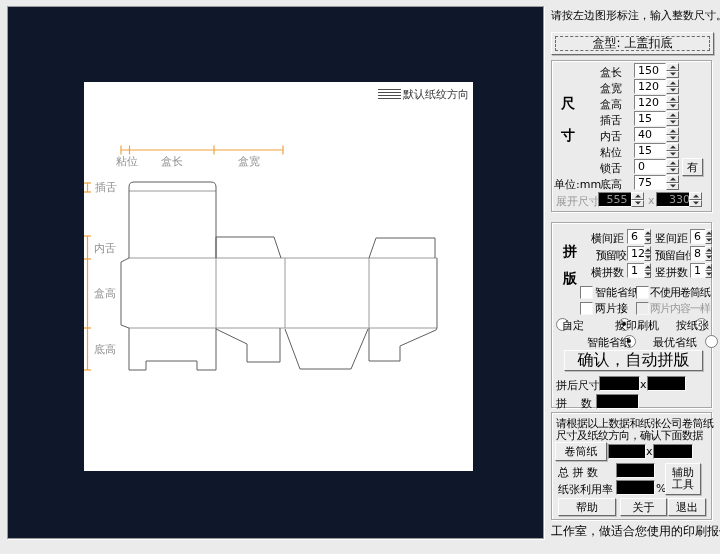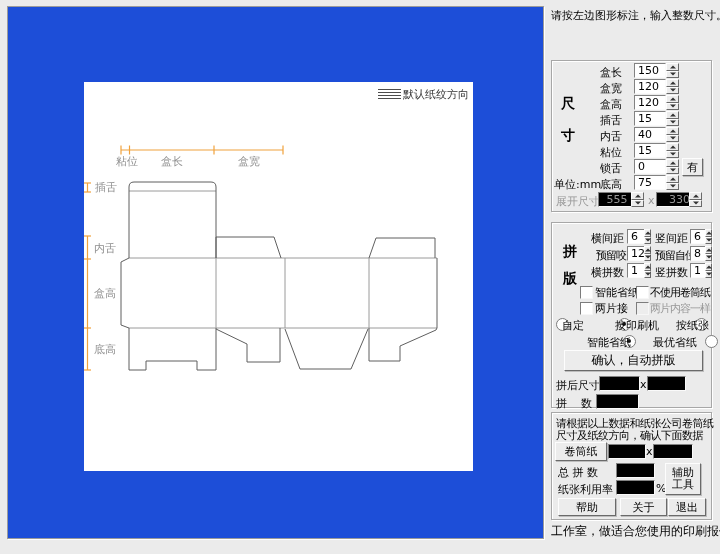--- a/index.html
+++ b/index.html
@@ -1,19 +1,19 @@
 <!DOCTYPE html>
 <html><head>
 <meta charset="utf-8">
 <style>
   html,body{margin:0;padding:0}
   body{width:720px;height:554px;background:#ebebeb;position:relative;overflow:hidden;
        font-family:"DejaVu Sans","Liberation Sans",sans-serif;font-size:11px;color:#000}
   .abs{position:absolute}
-  .main-panel{left:7px;top:6px;width:535px;height:531px;background:#1d4ed8;
+  .main-panel{left:7px;top:6px;width:535px;height:531px;background:#0f172a;
               border:1px solid #9b9b9b;box-shadow:1px 1px 0 #fff}
   .canvas{left:76px;top:75px;width:389px;height:389px;background:#fff}
   .right-col{left:548px;top:0;width:172px;height:554px}
   .group{border:1px solid #a7a7a7;box-shadow:inset 1px 1px 0 #fff,1px 1px 0 #fff}
   .btn{background:#ececec;border:1px solid;border-color:#fdfdfd #6a6a6a #6a6a6a #fdfdfd;
        box-shadow:1px 1px 0 #bdbdbd;display:flex;align-items:center;justify-content:center;
        font-size:11px;cursor:default}
   .btn-default-inner{border:1px dashed #6a6a6a;width:calc(100% - 8px);height:calc(100% - 8px);
        display:flex;align-items:center;justify-content:center;font-size:12px}
   .field{background:#fff;border:1px solid;border-color:#828282 #fafafa #fafafa #828282;
@@ -103,20 +103,23 @@
         <path d="M285,246 V279 H316 V264 L352,248 L353,246"></path>
       </g>
     </svg>
   </div>
 </div>
 
 <div class="abs right-col">
 
   <div class="abs lbl" style="left:3px;top:8px;font-size:11px">请按左边图形标注，输入整数尺寸。</div>
 
+  <div class="abs btn" style="left:3px;top:32px;width:161px;height:21px">
+    <span class="btn-default-inner">盒型: 上盖扣底</span>
+  </div>
 
   <div class="abs group" style="left:3px;top:60px;width:159px;height:150px">
     <div class="abs big-char" style="left:9px;top:34px">尺</div>
     <div class="abs big-char" style="left:9px;top:66px">寸</div>
     <div class="abs lbl" style="left:2px;top:116px;font-size:11px">单位:mm</div>
 
     <div class="abs lbl r" style="left:30px;top:4px;width:40px">盒长</div>
     <div class="abs field" style="left:82px;top:2px;width:27px;height:13px"><span>150</span></div>
     <div class="abs spin" style="left:114px;top:2px;height:15px">
         <div class="spin-btn up"></div>
@@ -251,21 +254,21 @@
     <div class="abs lbl" style="left:63px;top:95px">按印刷机</div>
     <span class="abs radio" style="left:110px;top:95px"></span>
     <div class="abs lbl" style="left:124px;top:95px">按纸张</div>
 
     
     <span class="abs radio on" style="left:21px;top:112px"></span>
     <div class="abs lbl" style="left:35px;top:112px">智能省纸</div>
     <span class="abs radio" style="left:87px;top:112px"></span>
     <div class="abs lbl" style="left:101px;top:112px">最优省纸</div>
 
-    <div class="abs btn" style="left:12px;top:127px;width:137px;height:19px;font-size:12px">
+    <div class="abs btn" style="left:12px;top:127px;width:137px;height:19px;font-size:16px">
       <span>确认，自动拼版</span>
     </div>
 
     <div class="abs lbl" style="left:4px;top:155px">拼后尺寸</div>
     <div class="abs field dis" style="left:47px;top:153px;width:36px;height:13px"></div>
     <div class="abs lbl" style="left:88px;top:155px">x</div>
     <div class="abs field dis" style="left:95px;top:153px;width:34px;height:13px"></div>
 
     <div class="abs lbl" style="left:4px;top:173px;white-space:pre">拼    数</div>
     <div class="abs field dis" style="left:44px;top:171px;width:38px;height:13px"></div>

